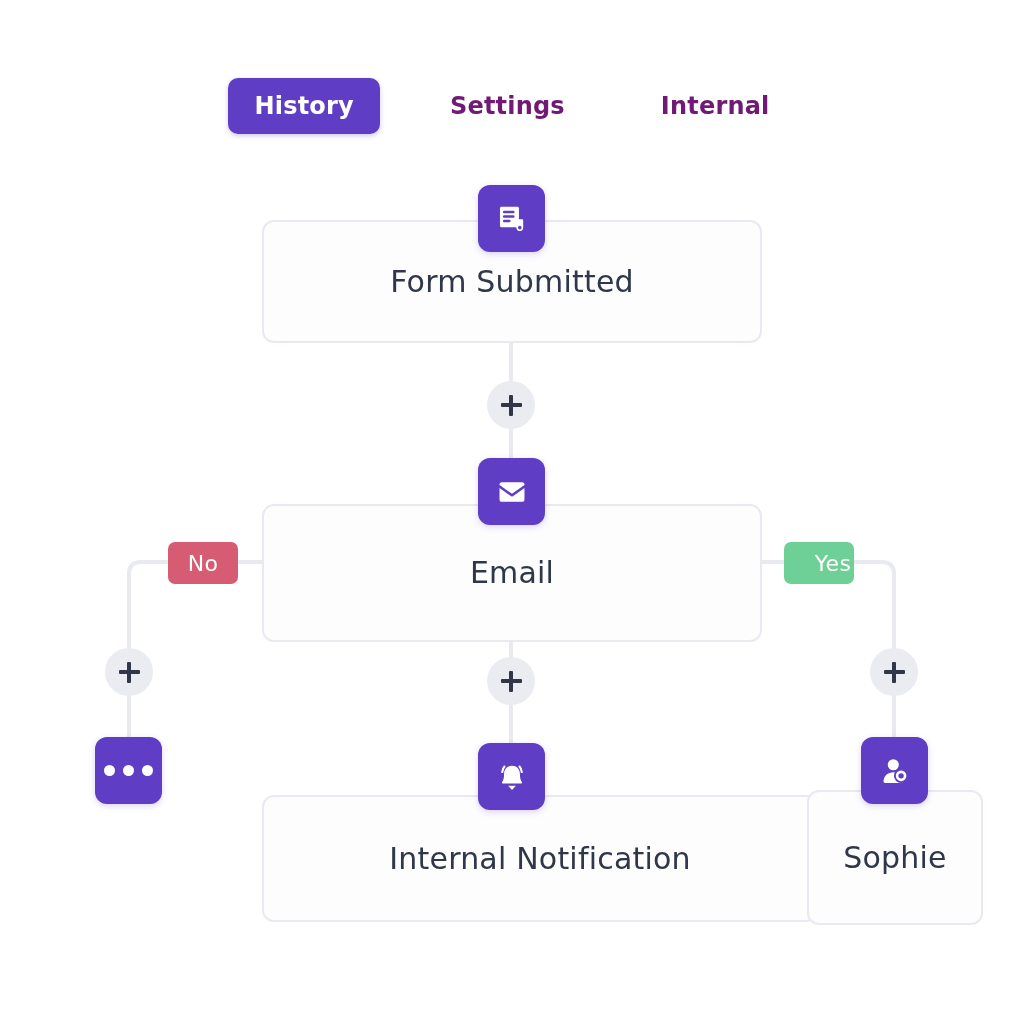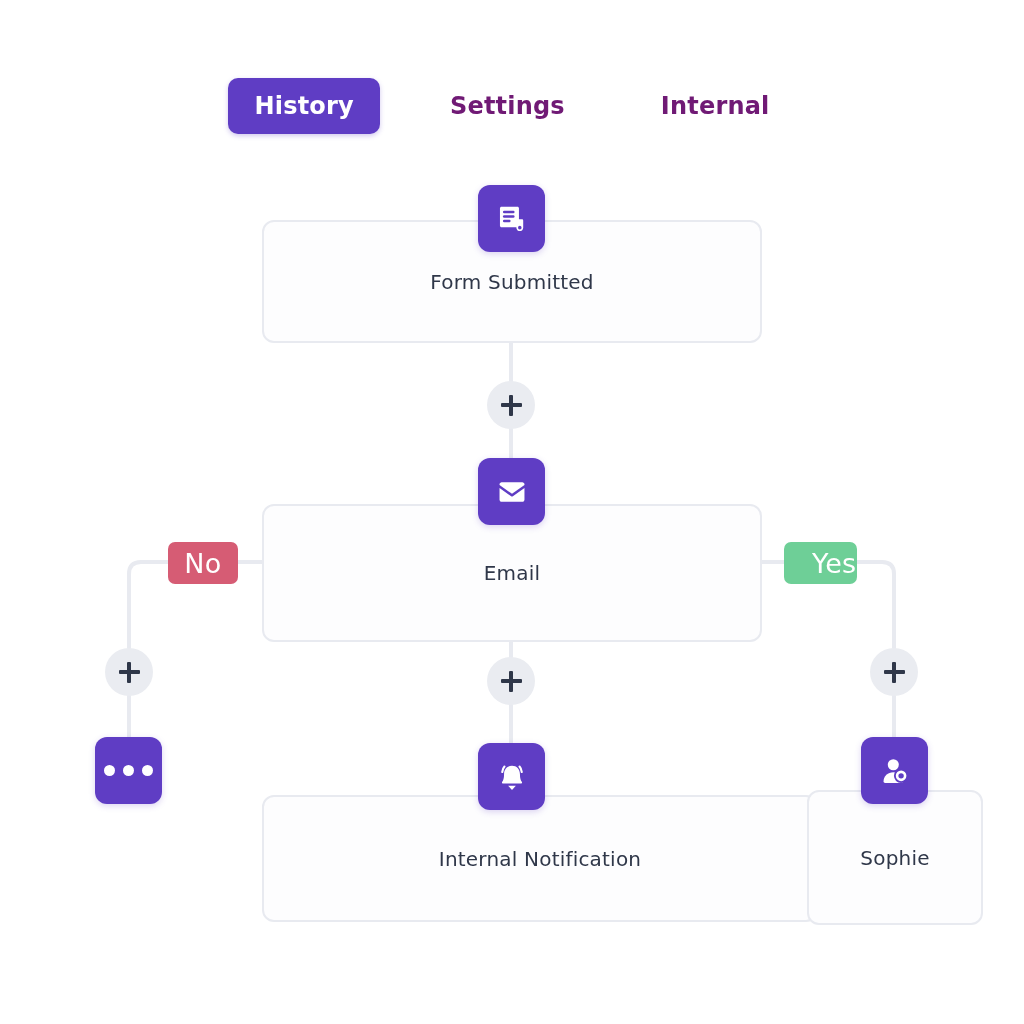--- a/index.html
+++ b/index.html
@@ -69,21 +69,21 @@
   .card {
     position: absolute;
     background: #fdfdfe;
     border: 2px solid #e8eaf0;
     border-radius: 12px;
     display: flex;
     align-items: center;
     justify-content: center;
   }
   .card-label {
-    font-size: 20px;
+    font-size: 30px;
     color: #2f3749;
     letter-spacing: 0.2px;
     text-align: center;
     line-height: 1.2;
     padding: 0 14px;
   }
 
   
   .node-icon {
     position: absolute;
@@ -123,21 +123,21 @@
 
   
   .badge {
     position: absolute;
     height: 42px;
     min-width: 70px;
     border-radius: 7px;
     display: flex;
     align-items: center;
     justify-content: center;
-    font-size: 27px;
+    font-size: 22px;
     color: #ffffff;
     letter-spacing: 0.3px;
     cursor: pointer;
     user-select: none;
   }
   .badge.no  { background: #d65c74; }
   .badge.yes { background: #6ecf97; padding-left: 28px; }
 
   
   .dots { display: flex; gap: 8px; }

